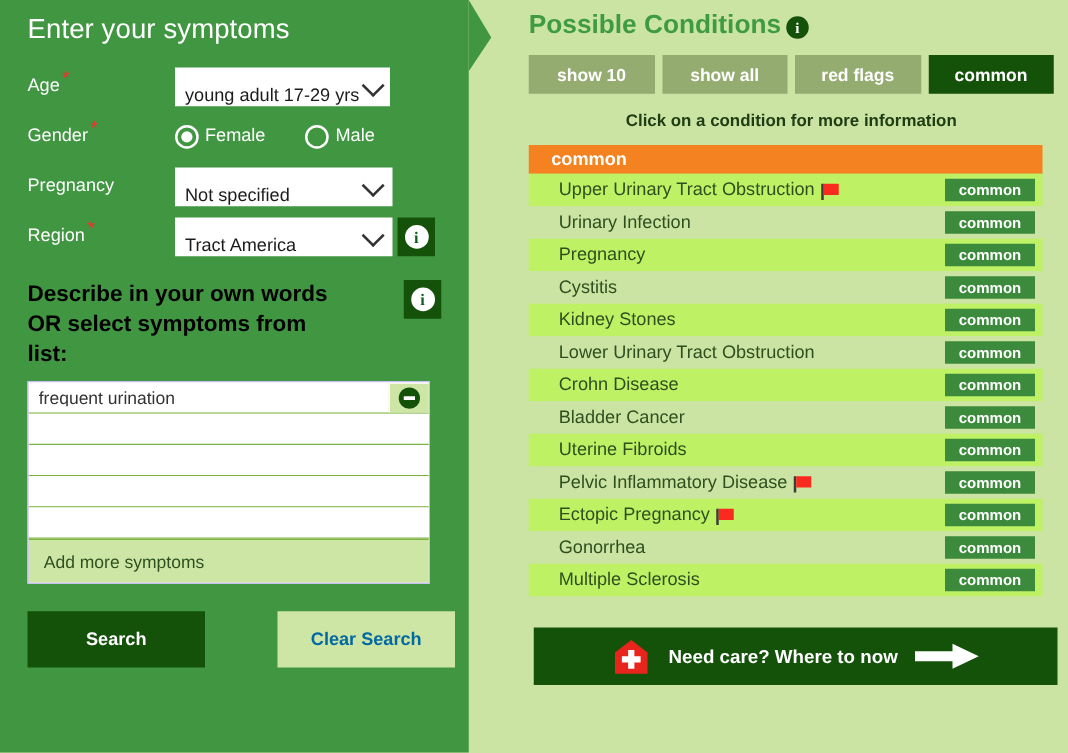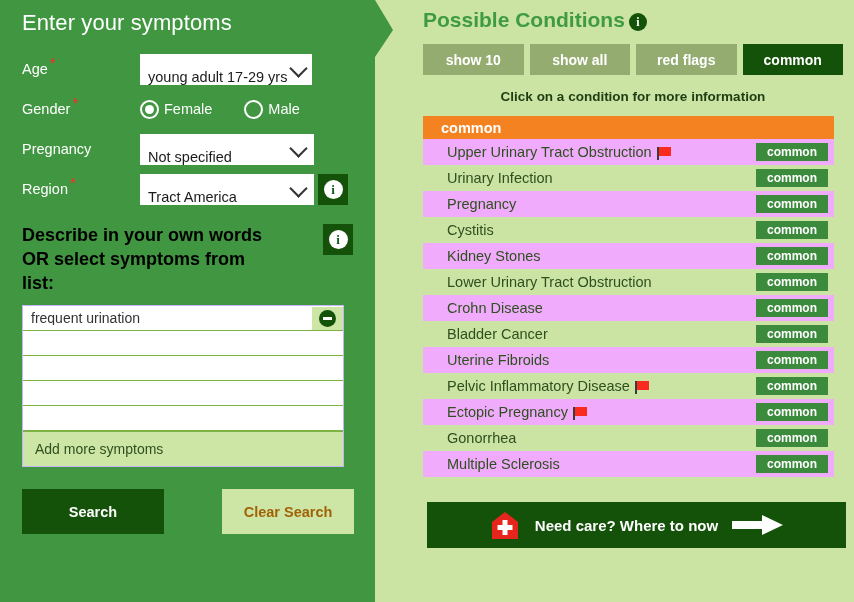--- a/index.html
+++ b/index.html
@@ -253,23 +253,23 @@
     font-weight: bold;
     cursor: pointer;
     box-sizing: border-box;
   }
   .btn-search {
     width: 142px;
     background: #14520a;
     color: #ffffff;
   }
   .btn-clear {
-    width: 132px;
+    width: 142px;
     background: #cde6a5;
-    color: #a16207;
+    color: #0369a1;
     cursor: default;
   }
 
   
   .right-panel {
     position: absolute;
     left: 395px; top: 0;
     width: 459px;
     height: 492px;
     box-sizing: border-box;
@@ -348,21 +348,21 @@
   }
   .cond-row {
     height: 26px;
     display: flex;
     align-items: center;
     justify-content: space-between;
     padding: 0 6px 0 24px;
     box-sizing: border-box;
     cursor: pointer;
   }
-  .cond-row.odd  { background: #f0abfc; }
+  .cond-row.odd  { background: #bef264; }
   .cond-row.even { background: #cbe3a3; }
   .cond-name {
     font-size: 14.5px;
     color: #2f4f1f;
     display: flex;
     align-items: center;
     gap: 5px;
     white-space: nowrap;
   }
   .flag {

